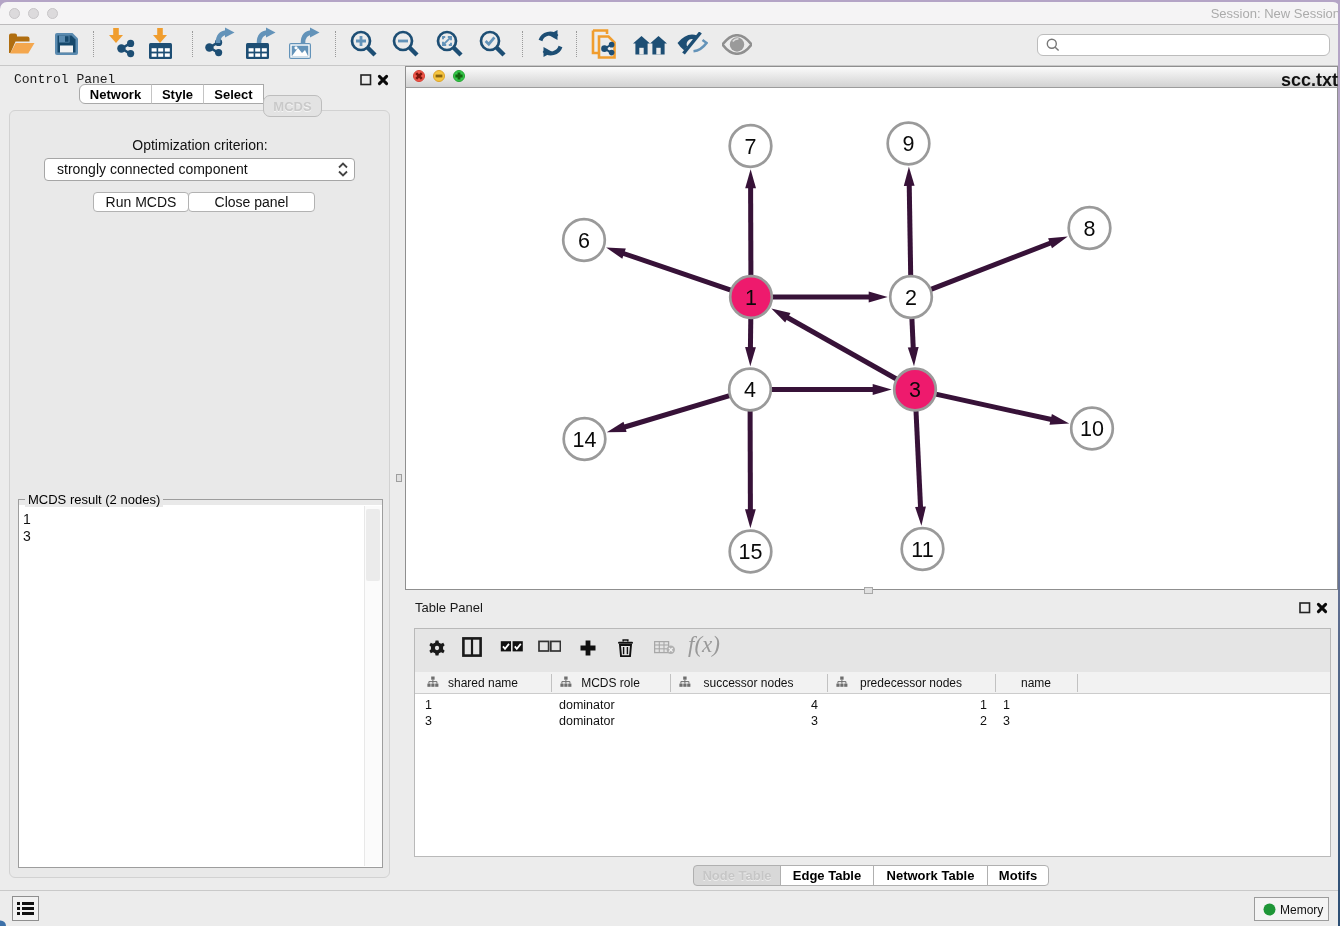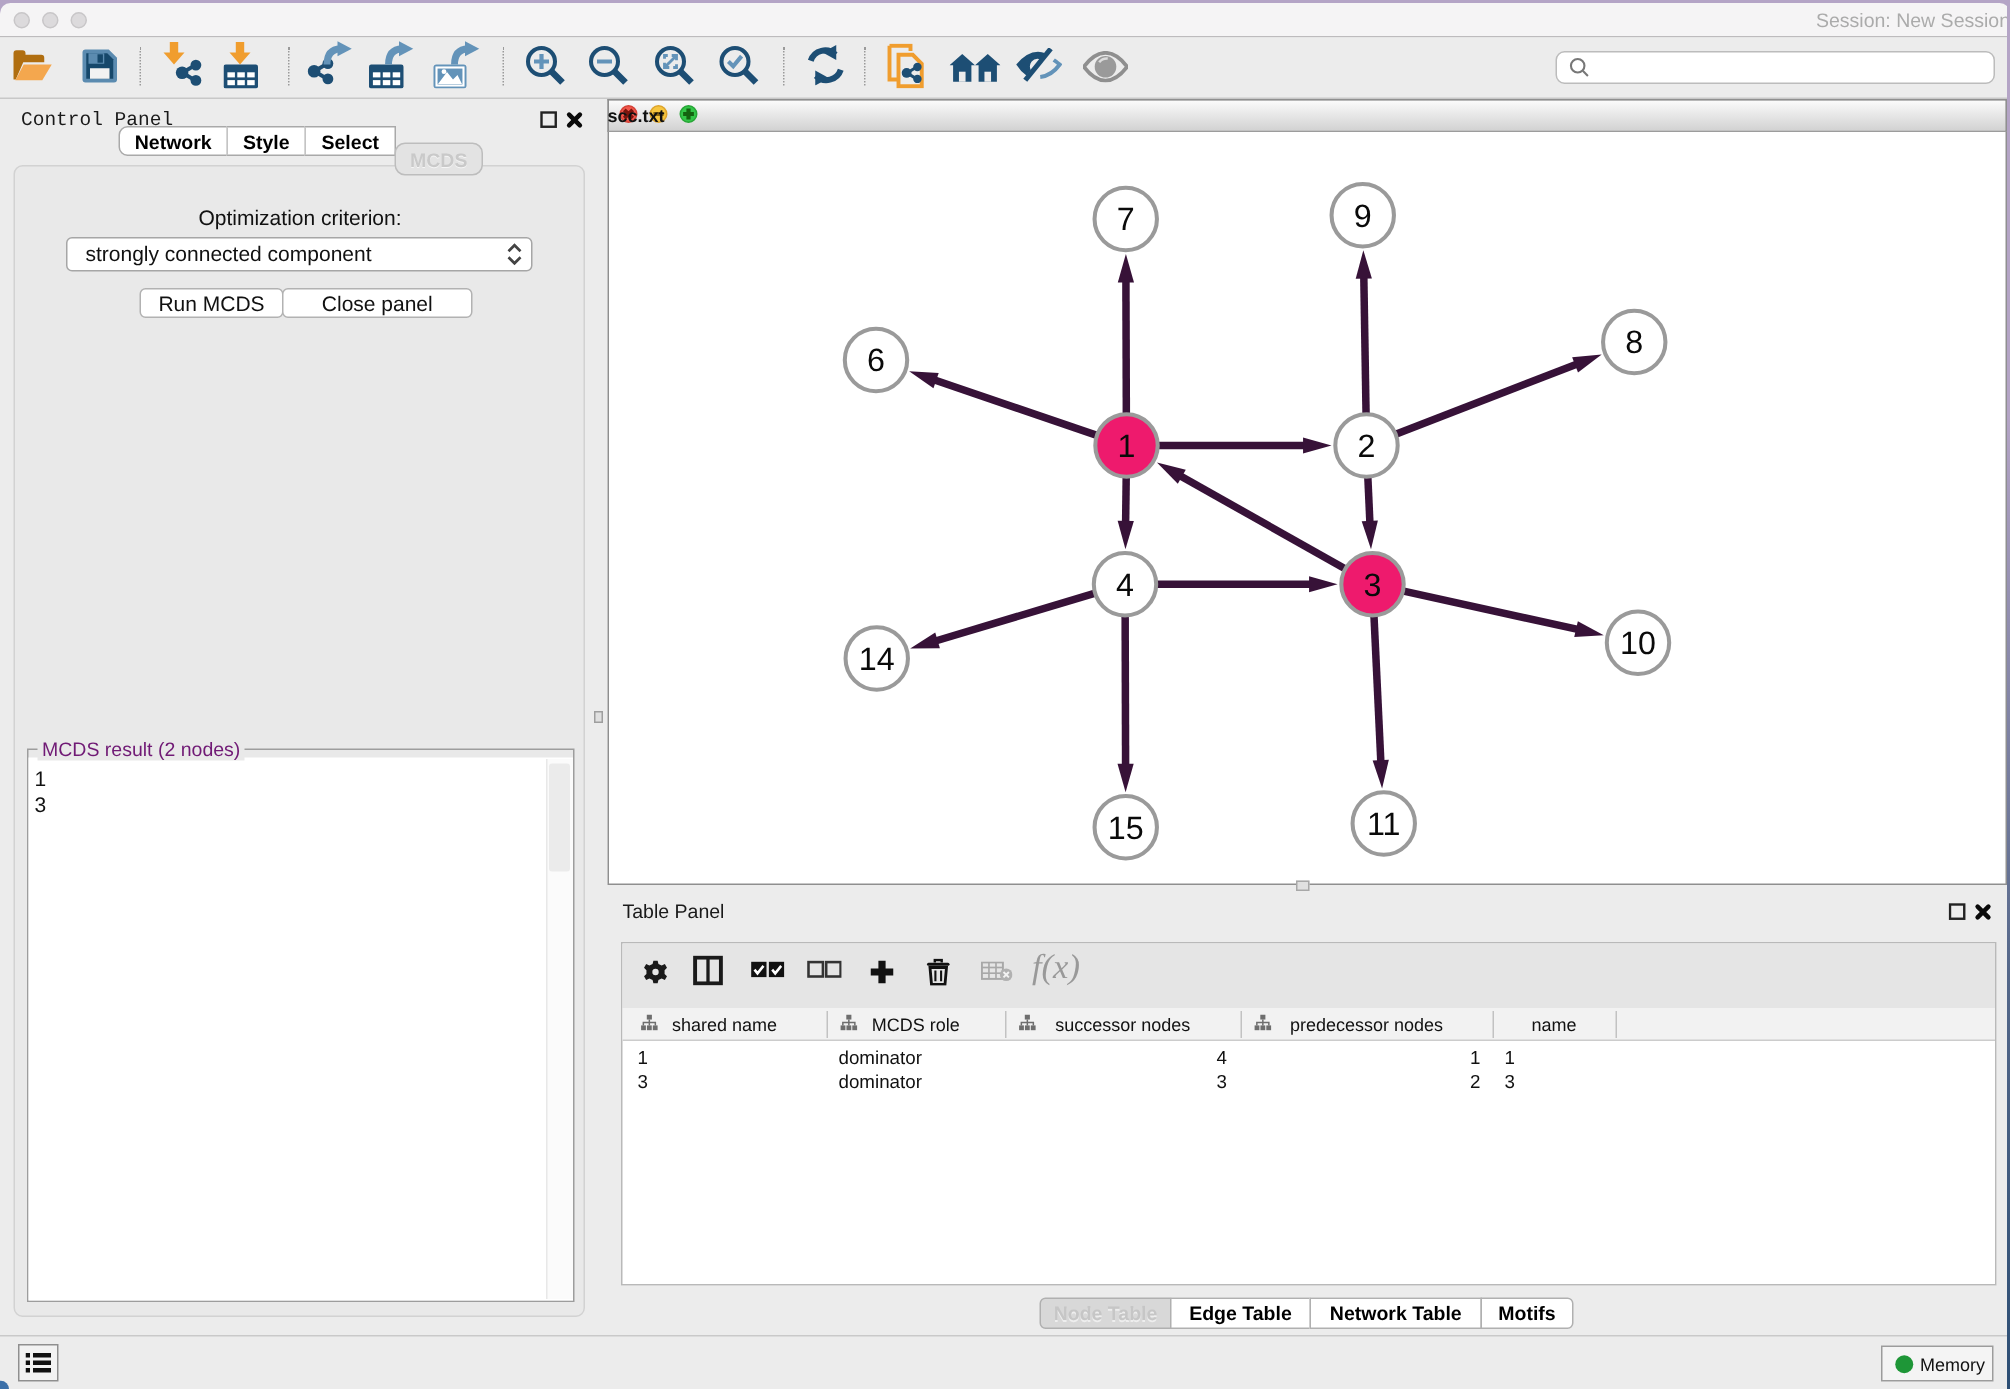--- a/index.html
+++ b/index.html
@@ -17,29 +17,29 @@
 #cp-title{left:14px;top:72px;font-size:13px;color:#1a1a1a;font-family:Liberation Mono, monospace;}
 #cp-pane{left:9px;top:110px;width:381px;height:768px;background:#e9e9e9;border:1px solid #d2d2d2;border-radius:6px;box-sizing:border-box;}
 .tab{top:84px;height:20px;box-sizing:border-box;background:#fff;border:1px solid #a9a9a9;font-size:13px;font-weight:bold;color:#000;text-align:center;line-height:19px;}
 #tab-mcds{left:263px;top:95px;width:59px;height:22px;background:#e3e3e3;border:1px solid #bdbdbd;border-radius:7px;color:#c9c9c9;text-shadow:0 1px 0 #f5f5f5;font-size:13px;font-weight:bold;text-align:center;line-height:21px;box-sizing:border-box;}
 #optlabel{left:0px;top:137px;width:400px;text-align:center;font-size:14px;color:#111;}
 #combo{left:44px;top:158px;width:311px;height:23px;background:#fff;border:1px solid #a6a6a6;border-radius:4px;box-sizing:border-box;font-size:14px;color:#111;line-height:21px;padding-left:12px;}
 .btn{top:192px;height:20px;background:#fff;border:1px solid #b2b2b2;border-radius:4px;box-sizing:border-box;font-size:14px;color:#111;text-align:center;line-height:18px;}
 
 #fieldset{left:18px;top:499px;width:365px;height:369px;border:1px solid #9d9d9d;box-sizing:border-box;}
 #fieldwhite{left:19px;top:505px;width:363px;height:362px;background:#fff;}
-#legend{left:25px;top:492px;background:#e9e9e9;padding:0 3px;font-size:13px;color:#701a75;}
+#legend{left:25px;top:492px;background:#e9e9e9;padding:0 3px;font-size:13px;color:#000000;}
 #mcds-sb{left:364px;top:506px;width:17px;height:360px;background:#fbfbfb;border-left:1px solid #e8e8e8;}
 #mcds-thumb{left:366px;top:509px;width:14px;height:72px;background:#ebebeb;border-radius:2px;}
 
 #vsplit-handle{left:396px;top:474px;width:6px;height:8px;background:#e0e0e0;border:1px solid #9e9e9e;box-sizing:border-box;}
 
 #netframe{left:405px;top:66px;width:933px;height:524px;border:1px solid #8f8f8f;box-sizing:border-box;background:#fff;}
 #nettitle{left:405px;top:66px;width:933px;height:22px;background:linear-gradient(#fbfbfb,#d2d2d2);border:1px solid #8f8f8f;border-bottom:1px solid #9c9c9c;box-sizing:border-box;}
-#nettext{left:405px;top:70px;width:933px;text-align:left;font-size:12px;font-weight:bold;color:#111;}
+#nettext{left:405px;top:70px;width:933px;text-align:right;font-size:18px;font-weight:bold;color:#111;}
 .tl2{top:70px;width:12px;height:12px;border-radius:50%;box-sizing:border-box;}
 #hsplit-handle{left:864px;top:587px;width:9px;height:7px;background:#e0e0e0;border:1px solid #a8a8a8;box-sizing:border-box;}
 
 #tp-title{left:415px;top:600px;font-size:13px;color:#1a1a1a;}
 #tp-box{left:414px;top:628px;width:917px;height:229px;background:#fff;border:1px solid #b9b9b9;box-sizing:border-box;}
 #tp-toolbar{left:415px;top:629px;width:915px;height:43px;background:#e5e5e5;}
 #tp-header{left:415px;top:672px;width:915px;height:22px;background:#f2f2f2;border-bottom:1px solid #cccccc;box-sizing:border-box;}
 .hcell{top:672px;height:21px;font-size:12px;color:#111;text-align:center;line-height:22px;}
 .hdiv{top:674px;width:1px;height:18px;background:#c2c2c2;}
 .rowtxt{font-size:12.5px;color:#111;height:16px;line-height:16px;}

